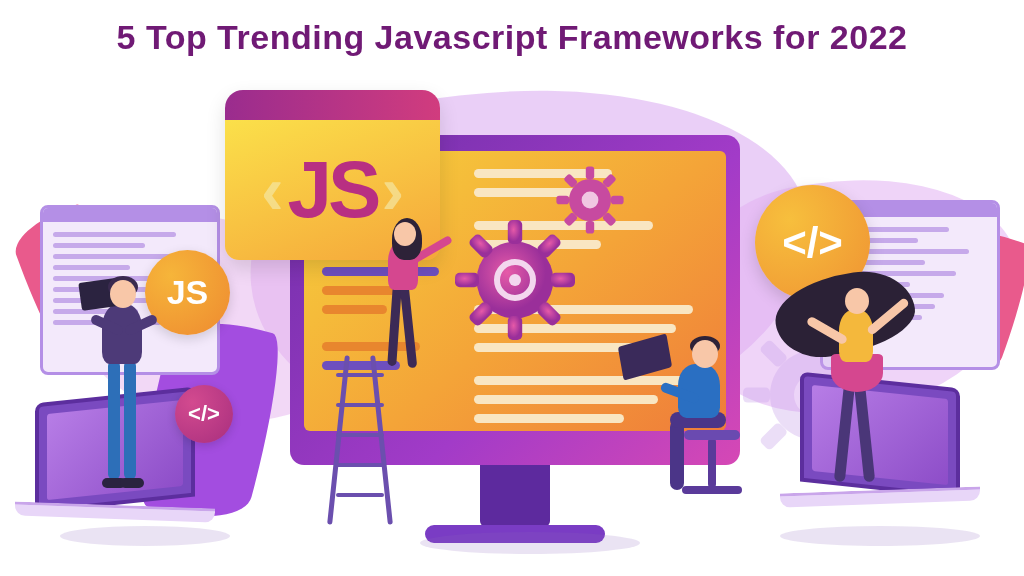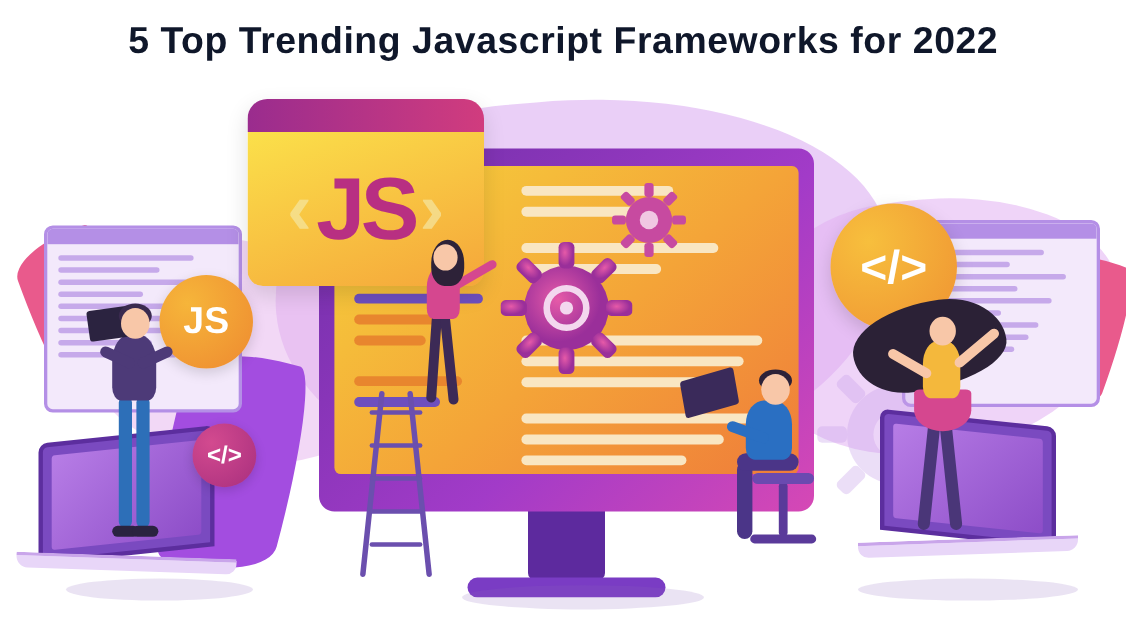--- a/index.html
+++ b/index.html
@@ -8,21 +8,21 @@
       height: 576px;
       background: #ffffff;
       font-family: -apple-system, BlinkMacSystemFont, 'Segoe UI', Arial, sans-serif;
       position: relative;
       overflow: hidden;
     }
     .title {
       text-align: center;
       font-size: 34px;
       font-weight: 800;
-      color: #0f172a;
+      color: #701a75;
       padding: 18px 20px 0;
       letter-spacing: 0.5px;
     }
     .stage {
       position: absolute;
       top: 80px;
       left: 0;
       width: 1024px;
       height: 496px;
     }

